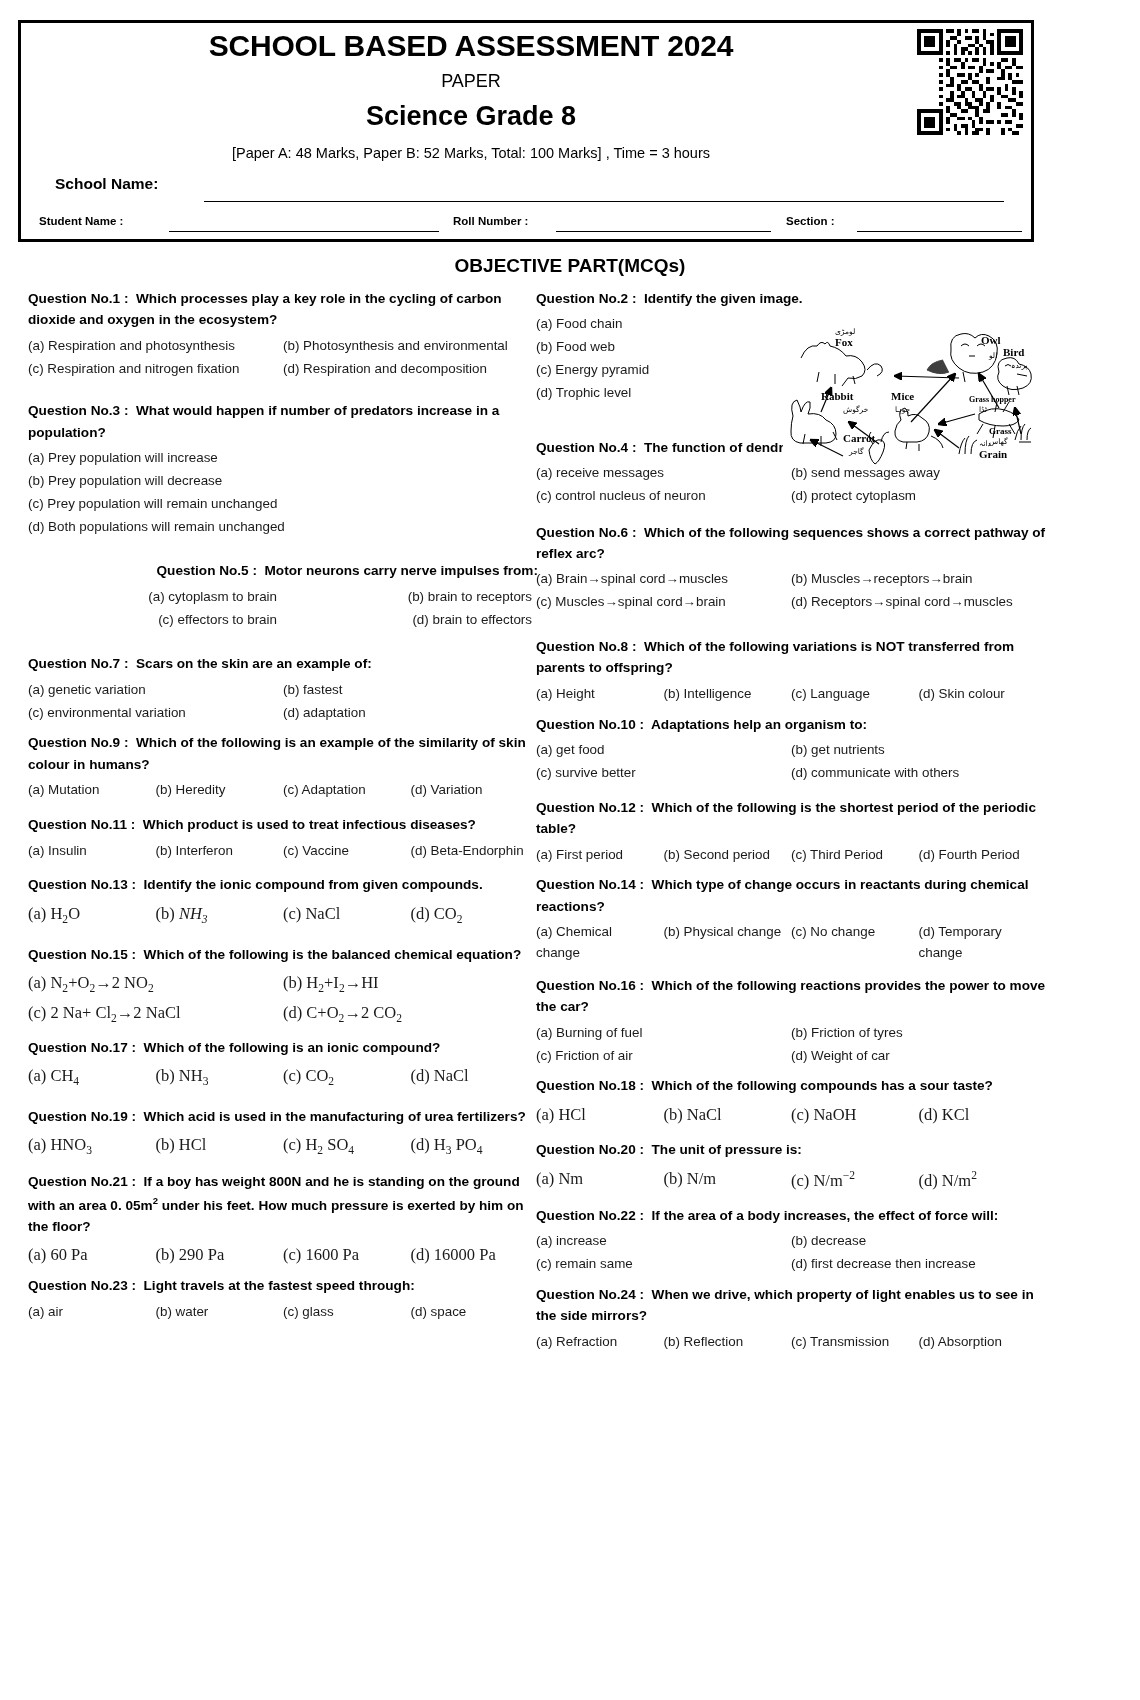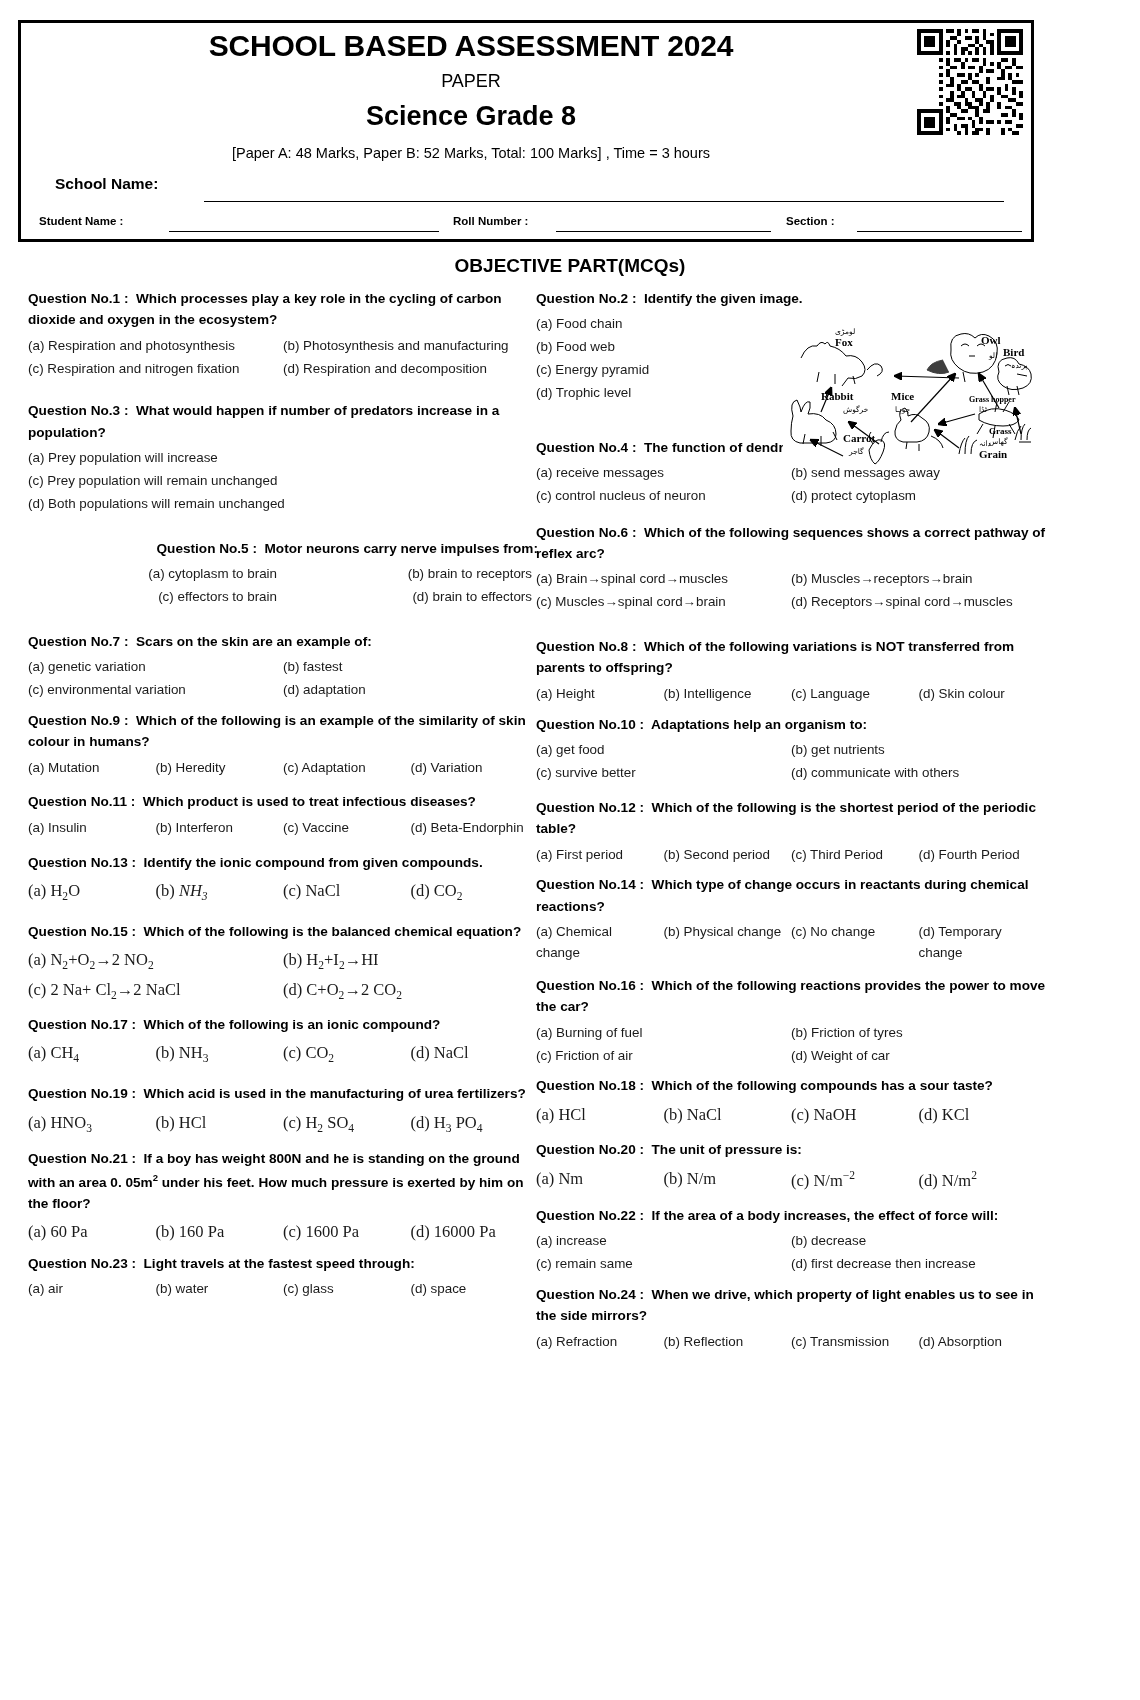--- a/index.html
+++ b/index.html
@@ -253,29 +253,30 @@
   </div>
 
   <div class="obj-head">OBJECTIVE PART(MCQs)</div>
 
   <div class="cols">
     <div class="col col-left" id="col-left">
         <div class="q" style="margin-top: 0px; margin-bottom: 14px;">
           <div class="q-stem">Question No.1 :&nbsp; Which processes play a key role in the cycling of carbon dioxide and oxygen in the ecosystem?</div>
           <div class="opts">
             <div class="opt w50">(a) Respiration and photosynthesis</div>
-            <div class="opt w50">(b) Photosynthesis and manufacturing</div>
+            <div class="opt w50">(b) Photosynthesis and environmental</div>
             <div class="opt w50">(c) Respiration and nitrogen fixation</div>
             <div class="opt w50">(d) Respiration and decomposition</div>
           </div>
         </div>
         <div class="q" style="margin-top: 20px; margin-bottom: 16px;">
           <div class="q-stem">Question No.3 :&nbsp; What would happen if number of predators increase in a population?</div>
           <div class="opts">
             <div class="opt w100">(a) Prey population will increase</div>
+            <div class="opt w100">(b) Prey population will decrease</div>
             <div class="opt w100">(c) Prey population will remain unchanged</div>
             <div class="opt w100">(d) Both populations will remain unchanged</div>
           </div>
         </div>
         <div class="q" style="margin-top: 22px;  text-align: right;">
           <div class="q-stem">Question No.5 :&nbsp; Motor neurons carry nerve impulses from:</div>
           <div class="opts">
             <div class="opt w50">(a) cytoplasm to brain</div>
             <div class="opt w50">(b) brain to receptors</div>
             <div class="opt w50">(c) effectors to brain</div>
@@ -342,21 +343,21 @@
             <div class="opt w25 mathopt">(a) HNO<sub>3</sub></div>
             <div class="opt w25 mathopt">(b) HCl</div>
             <div class="opt w25 mathopt">(c) H<sub>2</sub> SO<sub>4</sub></div>
             <div class="opt w25 mathopt">(d) H<sub>3</sub> PO<sub>4</sub></div>
           </div>
         </div>
         <div class="q" style="margin-top: 10px; margin-bottom: 6px;">
           <div class="q-stem">Question No.21 :&nbsp; If a boy has weight 800N and he is standing on the ground with an area 0. 05m<sup>2</sup> under his feet. How much pressure is exerted by him on the floor?</div>
           <div class="opts">
             <div class="opt w25 mathopt">(a) 60 Pa</div>
-            <div class="opt w25 mathopt">(b) 160 Pa</div>
+            <div class="opt w25 mathopt">(b) 290 Pa</div>
             <div class="opt w25 mathopt">(c) 1600 Pa</div>
             <div class="opt w25 mathopt">(d) 16000 Pa</div>
           </div>
         </div>
         <div class="q" style="margin-top: 6px; margin-bottom: 6px;">
           <div class="q-stem">Question No.23 :&nbsp; Light travels at the fastest speed through:</div>
           <div class="opts">
             <div class="opt w25">(a) air</div>
             <div class="opt w25">(b) water</div>
             <div class="opt w25">(c) glass</div>

